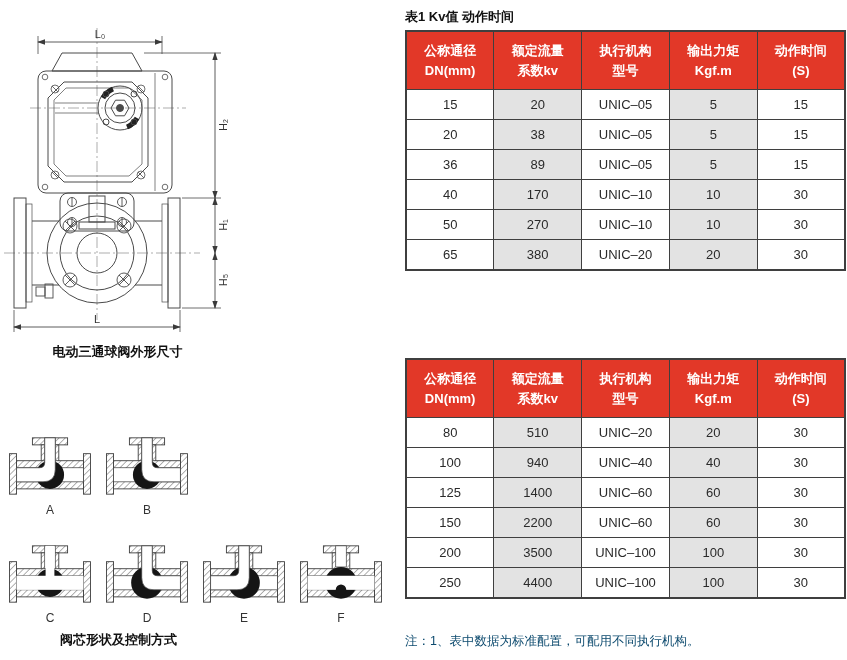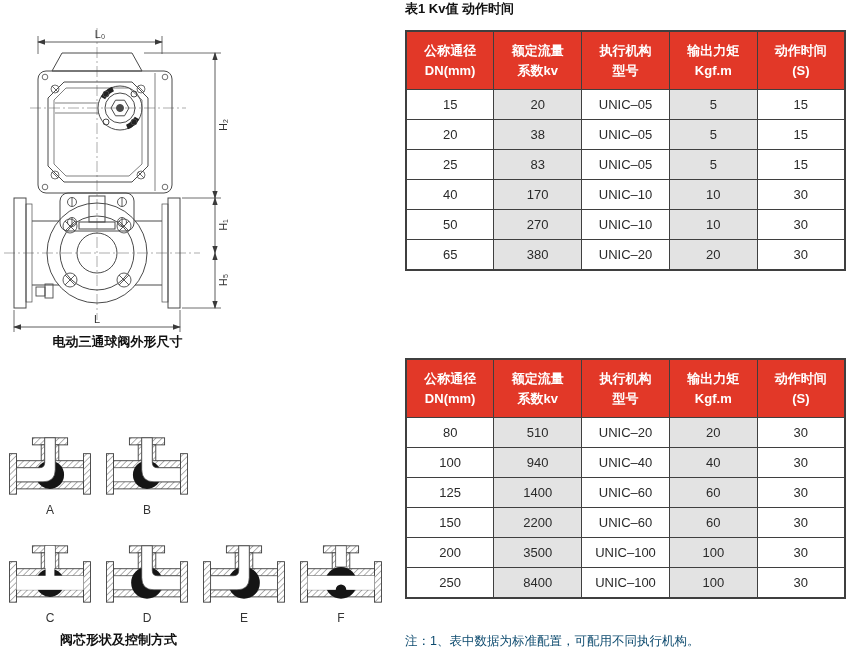--- a/index.html
+++ b/index.html
@@ -2,41 +2,41 @@
 <html><head>
 <meta charset="utf-8">
 <style>
   html,body{margin:0;padding:0;}
   body{
     width:847px;height:660px;position:relative;overflow:hidden;
     background:#ffffff;color:#222;
     font-family:"Liberation Sans","DejaVu Sans",sans-serif;
   }
   
-  .tbl-title{position:absolute;left:405px;top:0;font-size:13px;font-weight:bold;color:#111;}
+  .tbl-title{position:absolute;left:405px;top:8px;font-size:13px;font-weight:bold;color:#111;}
   table.kv{
     position:absolute;left:405px;width:441px;border-collapse:collapse;table-layout:fixed;
     border:2px solid var(--border,#3f3f3f);
   }
   #table1{top:30px;}
   #table2{top:358px;}
   table.kv th,table.kv td{
     border:1px solid var(--border,#3f3f3f);
     text-align:center;vertical-align:middle;padding:0;
   }
   table.kv th{
     background:var(--red,#e23828);color:#fff;
     font-size:13px;font-weight:bold;height:57px;line-height:1.5;
   }
   table.kv td{height:29px;font-size:13px;color:#2a2a2a;background:#fff;}
   table.kv td.g{background:var(--gray,#e3e3e3);}
   .note{position:absolute;left:405px;top:633px;font-size:12.5px;color:#0c4a6e;}
   
   #valve-drawing{position:absolute;left:2px;top:20px;}
-  .cap1{position:absolute;left:20px;top:333px;width:195px;text-align:center;
+  .cap1{position:absolute;left:20px;top:343px;width:195px;text-align:center;
         font-size:13px;font-weight:bold;color:#111;}
   .cores-row{position:absolute;left:6px;display:flex;gap:9px;}
   #cores-row-1{top:434px;}
   #cores-row-2{top:542px;}
   .cores-row figure{margin:0;width:88px;text-align:center;}
   .cores-row figcaption{font-size:12px;color:#333;margin-top:1px;}
   .cap2{position:absolute;left:60px;top:631px;width:262px;text-align:left;
         font-size:13px;font-weight:bold;color:#111;}
   svg text{font-family:"Liberation Sans","DejaVu Sans",sans-serif;}
 </style>
@@ -317,22 +317,22 @@
         <td>15</td>
       </tr>
       <tr>
         <td>20</td>
         <td class="g">38</td>
         <td>UNIC–05</td>
         <td class="g">5</td>
         <td>15</td>
       </tr>
       <tr>
-        <td>25</td>
-        <td class="g">83</td>
+        <td>36</td>
+        <td class="g">89</td>
         <td>UNIC–05</td>
         <td class="g">5</td>
         <td>15</td>
       </tr>
       <tr>
         <td>40</td>
         <td class="g">170</td>
         <td>UNIC–10</td>
         <td class="g">10</td>
         <td>30</td>
@@ -409,20 +409,20 @@
       </tr>
       <tr>
         <td>200</td>
         <td class="g">3500</td>
         <td>UNIC–100</td>
         <td class="g">100</td>
         <td>30</td>
       </tr>
       <tr>
         <td>250</td>
-        <td class="g">8400</td>
+        <td class="g">4400</td>
         <td>UNIC–100</td>
         <td class="g">100</td>
         <td>30</td>
       </tr>
     </tbody>
   </table>
 <div class="note">注：1、表中数据为标准配置，可配用不同执行机构。</div>
 
 </body></html>

